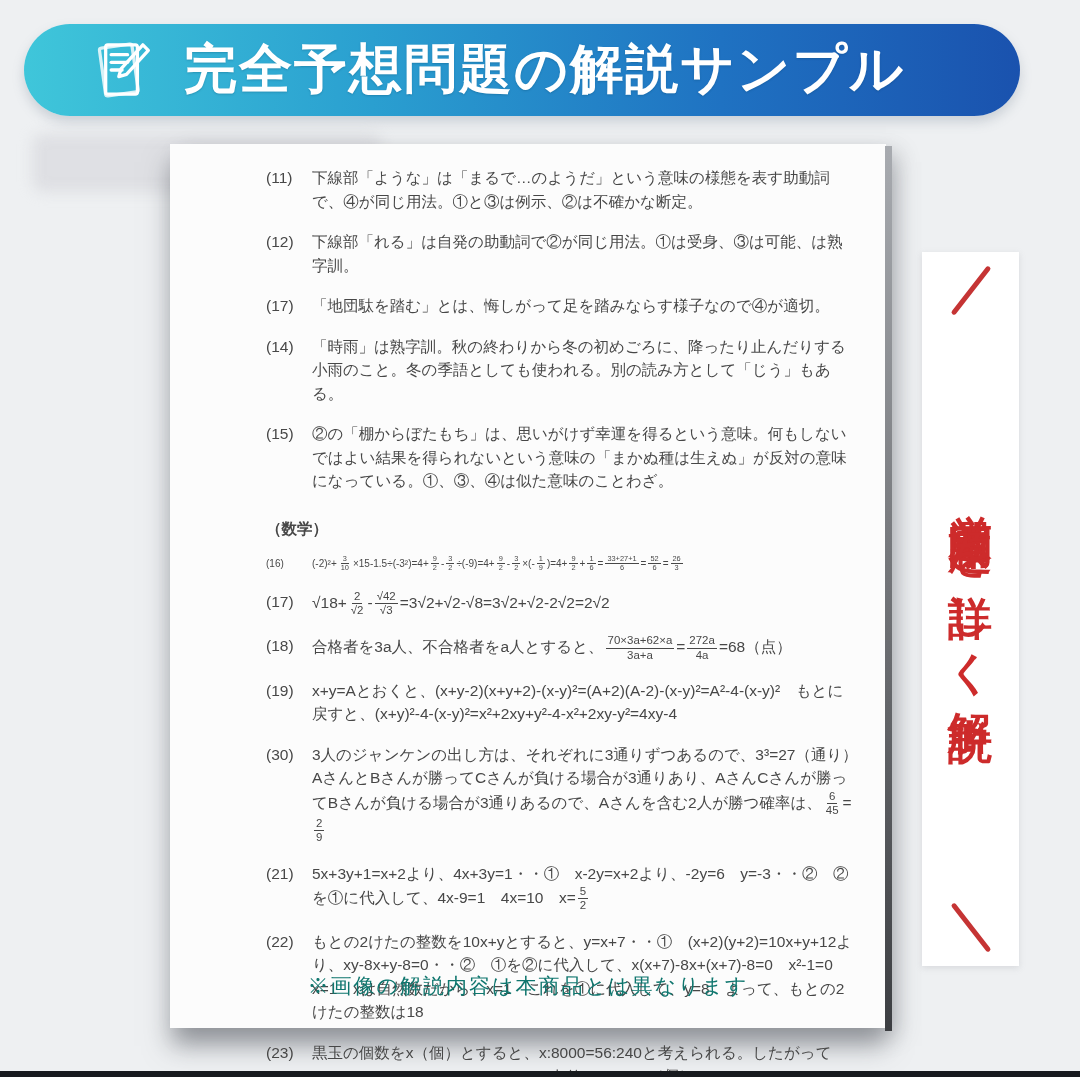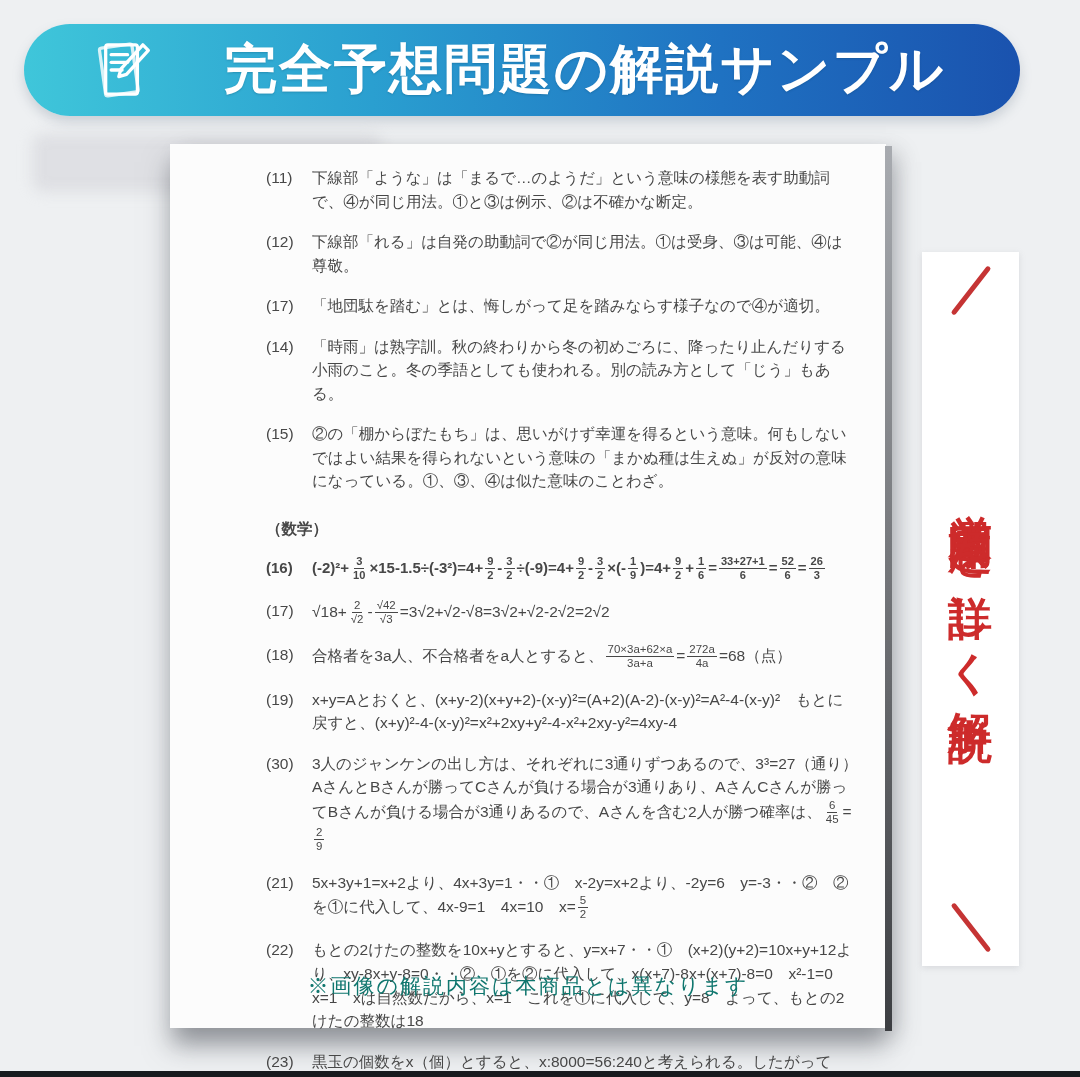--- a/index.html
+++ b/index.html
@@ -12,21 +12,20 @@
   }
   .stage{position:relative;width:1080px;height:1077px;overflow:hidden;}
 
   
   .banner{
     position:absolute;left:24px;top:24px;width:996px;height:92px;
     border-radius:46px;
     background:linear-gradient(90deg,#3fc6da 0%,#2a9fd0 35%,#1f72c2 70%,#1a52ae 100%);
     display:flex;align-items:center;
     box-shadow:0 6px 12px rgba(110,125,145,.28);
-    gap:40px;
   }
   .banner-icon{width:70px;height:70px;margin-left:62px;flex:0 0 auto;}
   .banner-title{
     color:#ffffff;font-size:53px;font-weight:bold;
     letter-spacing:2px;margin-left:28px;white-space:nowrap;
     text-shadow:0 1px 2px rgba(0,60,90,.25);
   }
 
   
   .blob-shadow{
@@ -44,21 +43,21 @@
     content:"";position:absolute;right:-6px;top:2px;bottom:-3px;width:7px;
     background:linear-gradient(180deg,#a8abb0 0%,#77797d 45%,#3c3e42 100%);
   }
   .page-content{
     position:absolute;inset:0;
     padding:22px 28px 0 96px;
     box-sizing:border-box;
     color:#474747;
   }
   .doc-item{display:flex;margin-bottom:17px;font-size:15.5px;line-height:1.52;}
-  .doc-item.small{font-size:15px;line-height:1.7;font-weight:bold;}
+  .doc-item.small{font-size:10px;line-height:1.7;}
   .doc-item.section{margin:24px 0 14px;font-weight:bold;}
   .doc-num{flex:0 0 46px;width:46px;}
   .doc-text{flex:1;}
   .frac{
     display:inline-flex;flex-direction:column;align-items:center;
     vertical-align:middle;font-size:.74em;line-height:1.15;margin:0 2px;
   }
   .frac .ftop{border-bottom:1px solid #474747;padding:0 2px;}
   .frac .fbot{padding:0 2px;}
   .footnote{
@@ -106,21 +105,21 @@
   </div>
 
   <div class="page">
     <div class="page-content">
         <div class="doc-item">
           <span class="doc-num">(11)</span>
           <span class="doc-text">下線部「ような」は「まるで…のようだ」という意味の様態を表す助動詞で、④が同じ用法。①と③は例示、②は不確かな断定。</span>
         </div>
         <div class="doc-item">
           <span class="doc-num">(12)</span>
-          <span class="doc-text">下線部「れる」は自発の助動詞で②が同じ用法。①は受身、③は可能、④は尊敬。</span>
+          <span class="doc-text">下線部「れる」は自発の助動詞で②が同じ用法。①は受身、③は可能、は熟字訓。</span>
         </div>
         <div class="doc-item">
           <span class="doc-num">(17)</span>
           <span class="doc-text">「地団駄を踏む」とは、悔しがって足を踏みならす様子なので④が適切。</span>
         </div>
         <div class="doc-item">
           <span class="doc-num">(14)</span>
           <span class="doc-text">「時雨」は熟字訓。秋の終わりから冬の初めごろに、降ったり止んだりする小雨のこと。冬の季語としても使われる。別の読み方として「じう」もある。</span>
         </div>
         <div class="doc-item">

